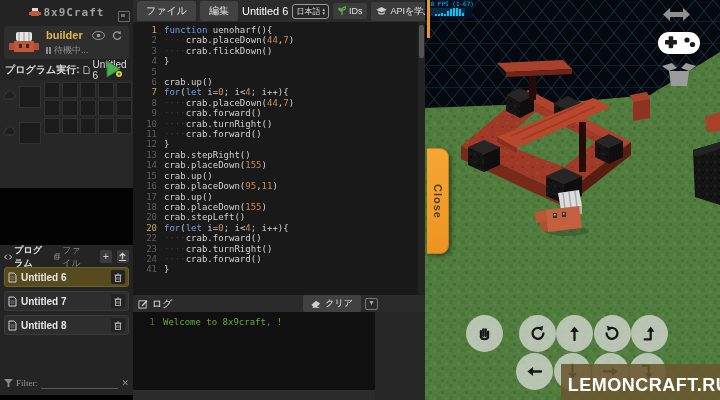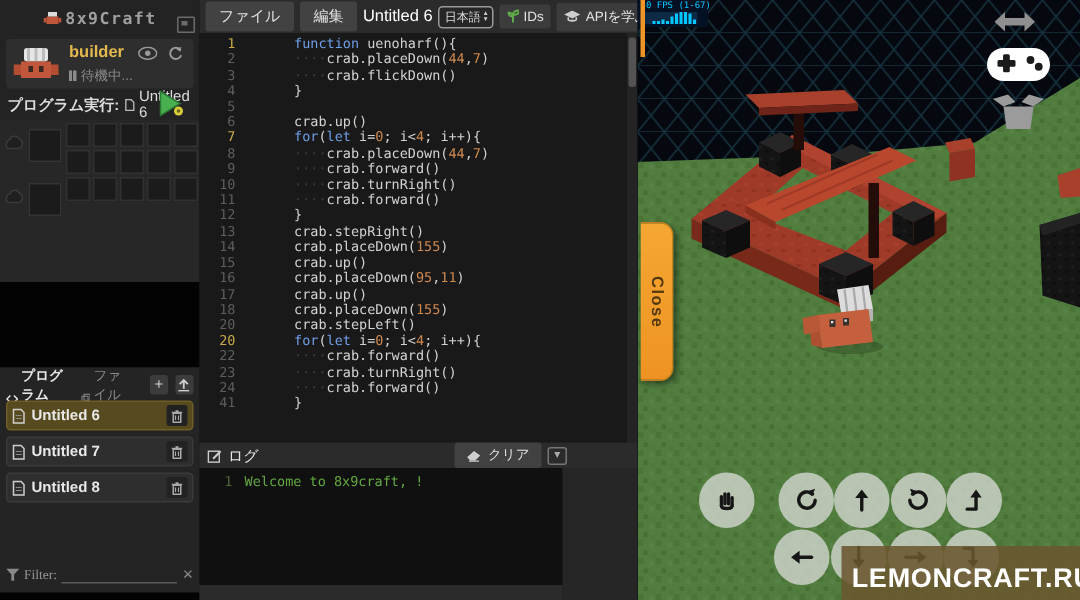--- a/index.html
+++ b/index.html
@@ -30,21 +30,21 @@
 
   #inventory{left:0;top:80px;width:133px;height:108px;background:#272727;}
   .hot-ic{position:absolute;left:3px;width:13px;height:12px;}
   .hot-slot{position:absolute;left:19px;width:20px;height:20px;background:#1b1b1b;border:1px solid #333;}
   #inv-grid{position:absolute;left:44px;top:2px;display:grid;grid-template-columns:repeat(5,16px);grid-auto-rows:16px;gap:2px;}
   .slot{background:#1b1b1b;border:1px solid #313131;}
   #void{left:0;top:188px;width:133px;height:57px;background:#030303;}
 
   #prog-panel{left:0;top:245px;width:133px;height:150px;background:#242424;}
   #prog-head{left:4px;top:4px;width:125px;height:15px;display:flex;align-items:center;gap:5px;}
-  .ptab{display:flex;align-items:flex-end;gap:2px;font-size:9px;}
+  .ptab{display:flex;align-items:center;gap:2px;font-size:9px;}
   #tab-programs{color:#e8e8e8;font-weight:bold;}
   #tab-files{color:#8a8a8a;}
   .mini-btn{width:16px;height:13px;background:#3c3c3c;border-radius:2px;color:#cfcfcf;
     display:flex;align-items:center;justify-content:center;font-size:10px;line-height:10px;}
   #prog-head .spacer{flex:1;}
   #prog-list{left:4px;top:22px;width:125px;}
   .prow{position:relative;height:20px;margin-bottom:4px;background:#2e2e2e;border:1px solid #3a3a3a;border-radius:3px;
         display:flex;align-items:center;gap:4px;padding:0 3px;box-sizing:border-box;}
   .prow.sel{background:#574a1e;border-color:#6f5f27;}
   .prow .plabel{color:#e8e8e8;font-size:10px;font-weight:bold;flex:1;}
@@ -63,21 +63,21 @@
      display:flex;align-items:center;gap:2px;white-space:nowrap;}
   .updown{display:inline-flex;flex-direction:column;font-size:5px;line-height:4px;color:#ccc;}
   .tbtn{background:#3c3c3c;color:#e2e2e2;font-size:9px;padding:3px 5px;border-radius:2px;display:flex;align-items:center;gap:3px;white-space:nowrap;}
 
   
   #editor{left:133px;top:22px;width:292px;height:273px;background:#191919;overflow:hidden;
      font-family:"DejaVu Sans Mono",monospace;font-size:9px;line-height:10.4px;padding-top:3px;box-sizing:border-box;}
   .cl{display:flex;}
   .cl .ln{width:24px;text-align:right;padding-right:7px;color:#5e5e5e;flex:none;}
   .cl .ln.gold{color:#c9a94d;}
-  .cl .code{white-space:pre;color:#d2d2d2;margin-left:32px;}
+  .cl .code{white-space:pre;color:#d2d2d2;}
   .kw{color:#6f9ee8;}
   .num{color:#cf8a50;}
   .ws{color:#3e3e3e;}
   #ed-scroll{left:418px;top:22px;width:7px;height:273px;background:#242424;}
   #ed-thumb{left:419px;top:25px;width:5px;height:33px;background:#535353;border-radius:2px;}
 
   
   #log-head{left:133px;top:295px;width:292px;height:17px;background:#2b2b2b;display:flex;align-items:center;padding:0 5px;gap:4px;box-sizing:border-box;}
   #log-title{color:#e6e6e6;font-size:10px;font-weight:normal;}
   #log-head .spacer{flex:1;}

